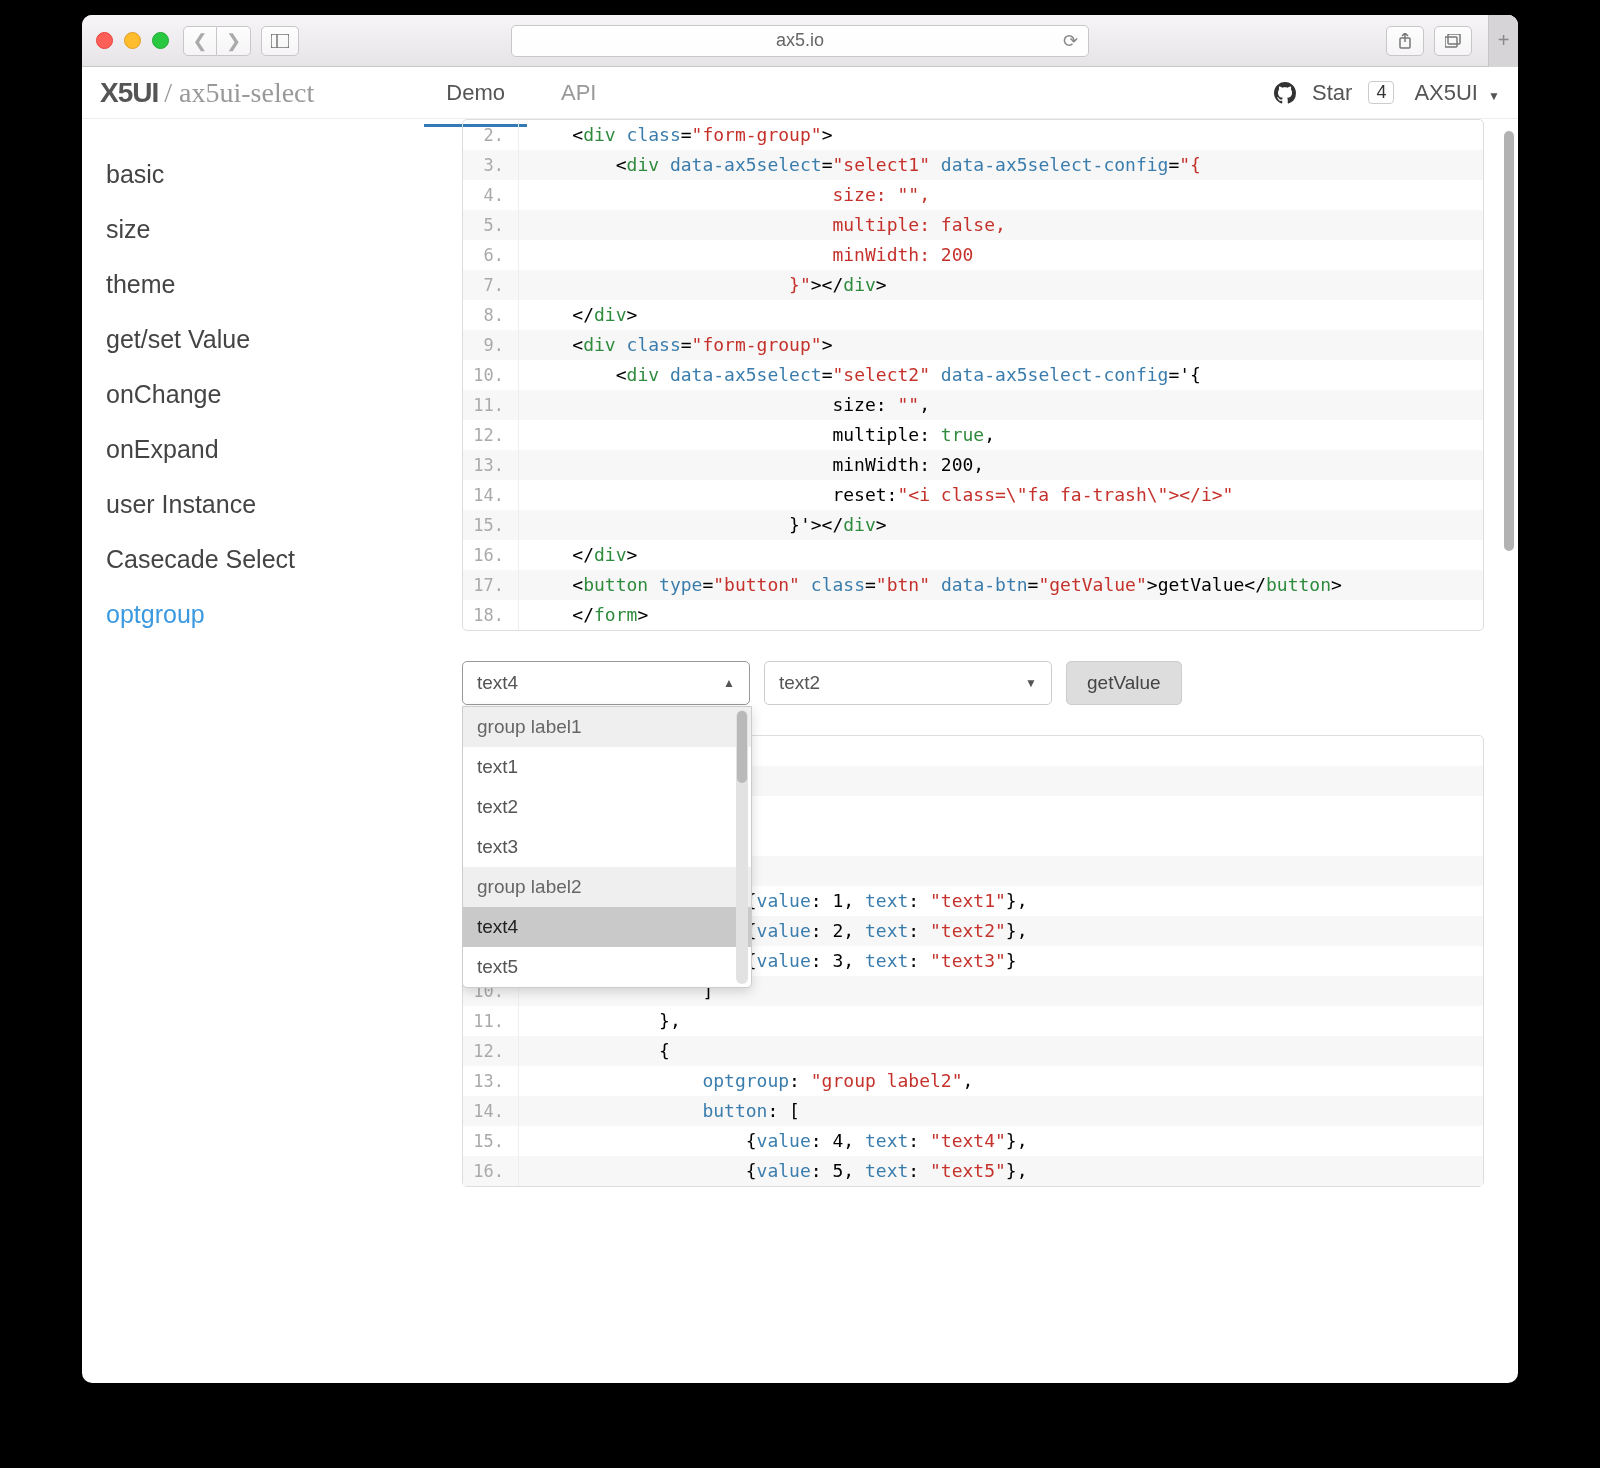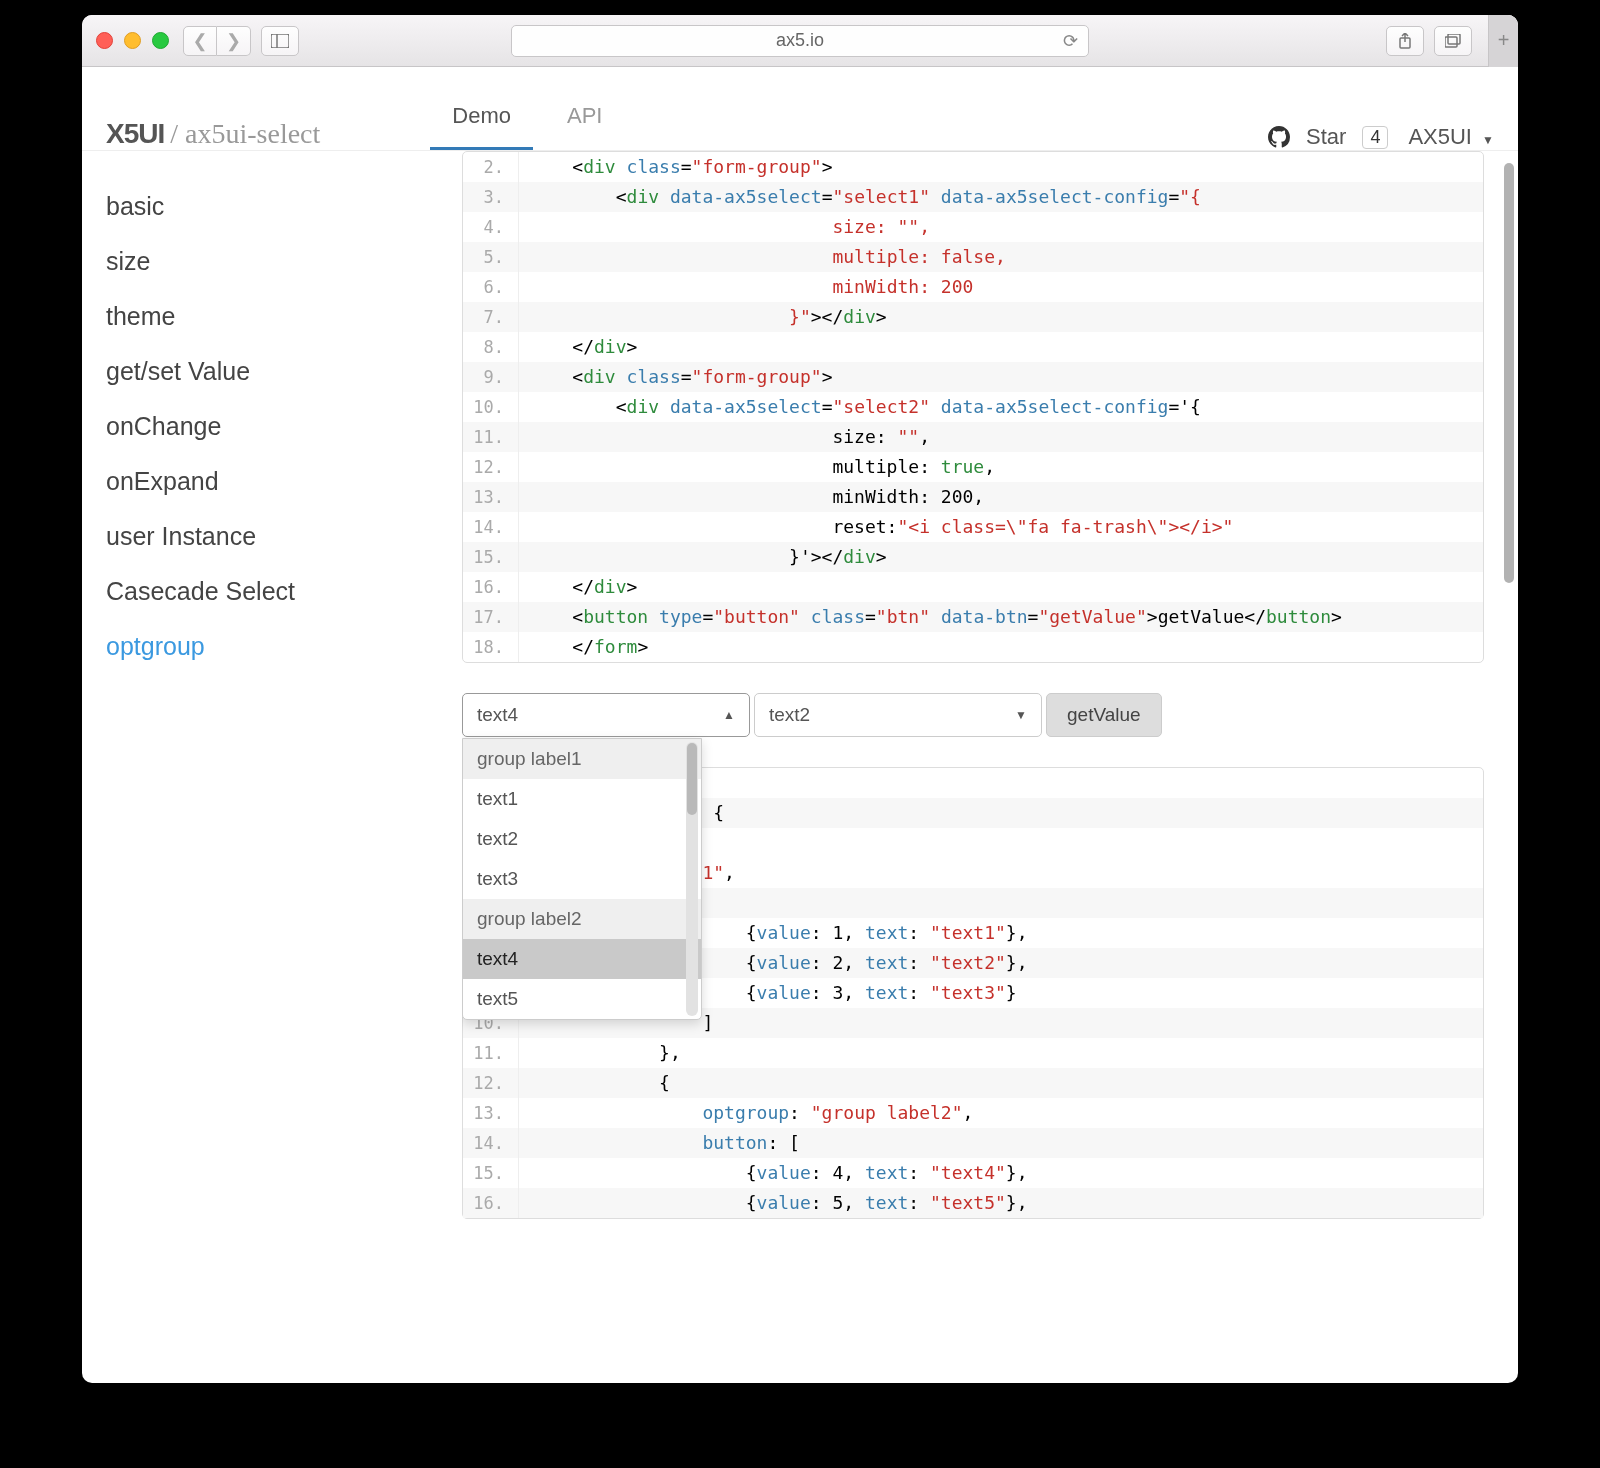--- a/index.html
+++ b/index.html
@@ -65,23 +65,23 @@
   border: 1px solid #c8c6c8; border-radius: 5px;
   display: flex; align-items: center; justify-content: center; color: #666;
 }
 .new-tab {
   width: 30px; height: 52px; background: #d6d4d6;
   border-left: 1px solid #c7c5c7;
   display: flex; align-items: center; justify-content: center;
   color: #888; font-size: 20px; margin-left: 6px; margin-right: -14px;
 }
 .header {
-  height: 84px;
-  display: flex; align-items: flex-end;
-  padding: 0 24px; border-bottom: 1px solid #eee;
+  height: 52px;
+  display: flex; align-items: center;
+  padding: 0 18px; border-bottom: 1px solid #eee;
 }
 .logo { display: flex; align-items: center; color: #555; }
 .logo-mark {
   font-family: Arial; font-weight: 700; font-size: 28px; letter-spacing: -1px;
   color: #555;
 }
 .logo-sub { font-family: "Helvetica Neue"; font-size: 28px; color: #999; font-weight: 300; margin-left: 6px; }
 .nav-main { display: flex; margin-left: 110px; gap: 12px; }
 .nav-tab {
   font-size: 22px; color: #999; padding: 21px 22px 18px;
@@ -115,39 +115,39 @@
   flex-shrink: 0;
 }
 .code {
   flex: 1; padding-left: 10px; white-space: pre; line-height: 30px;
 }
 .t-tag { color: #2e8b3c; }
 .t-attr { color: #3a7dad; }
 .t-str { color: #c5312b; }
 .t-key { color: #3a7dad; }
 .t-kw { color: #2e8b3c; }
-.selects-row { display: flex; gap: 4px; margin-top: 30px; align-items: center; }
+.selects-row { display: flex; gap: 14px; margin-top: 30px; align-items: center; }
 .select-box {
   position: relative;
   width: 288px; height: 44px;
   border: 1px solid #ccc; border-radius: 5px;
   background: #fff;
   display: flex; align-items: center; padding: 0 14px;
   font-size: 19px; color: #555;
 }
 .select-box.open { border-color: #999; }
 .select-caret { margin-left: auto; font-size: 12px; }
 .btn {
   height: 44px; padding: 0 20px;
   background: #ddd; border: 1px solid #ccc; border-radius: 5px;
   font-size: 19px; color: #444;
 }
 .dropdown {
   position: absolute; top: 44px; left: -1px;
-  width: 240px; background: #fff; border: 1px solid #ccc; border-radius: 0 0 5px 5px;
+  width: 290px; background: #fff; border: 1px solid #ccc; border-radius: 0 0 5px 5px;
   box-shadow: 0 4px 12px rgba(0,0,0,0.15);
   z-index: 100;
 }
 .dropdown-inner { position: relative; }
 .dd-scroll {
   position: absolute; right: 3px; top: 3px; bottom: 3px; width: 12px;
   background: #e2e2e2; border-radius: 6px;
 }
 .dd-scroll::after {
   content: ""; position: absolute; left: 1px; right: 1px; top: 1px; height: 72px;

